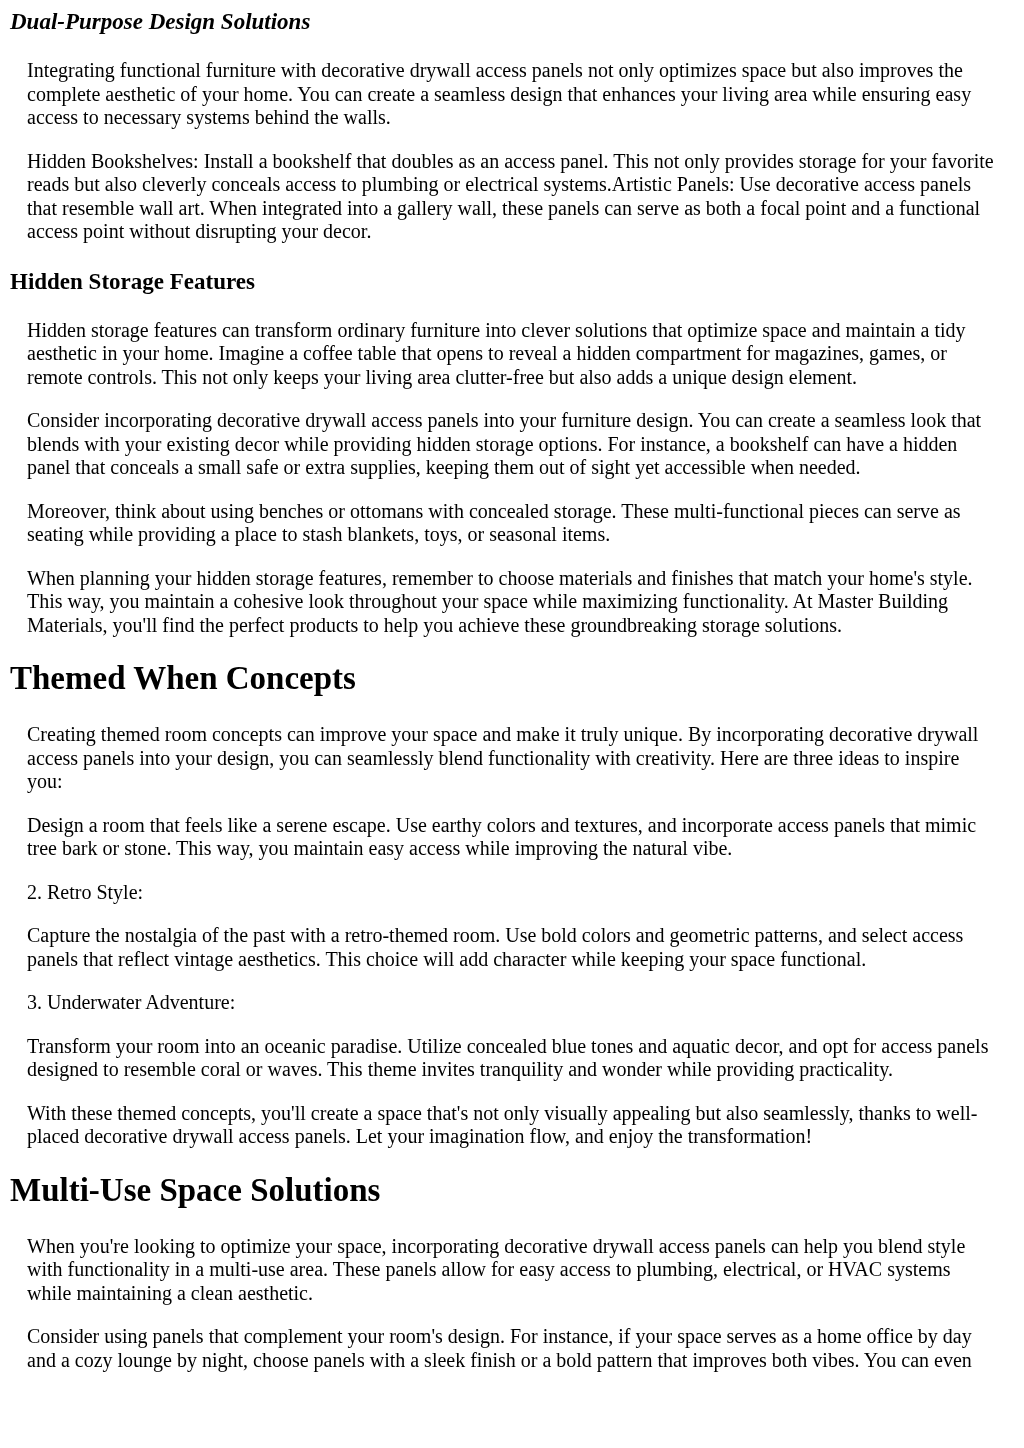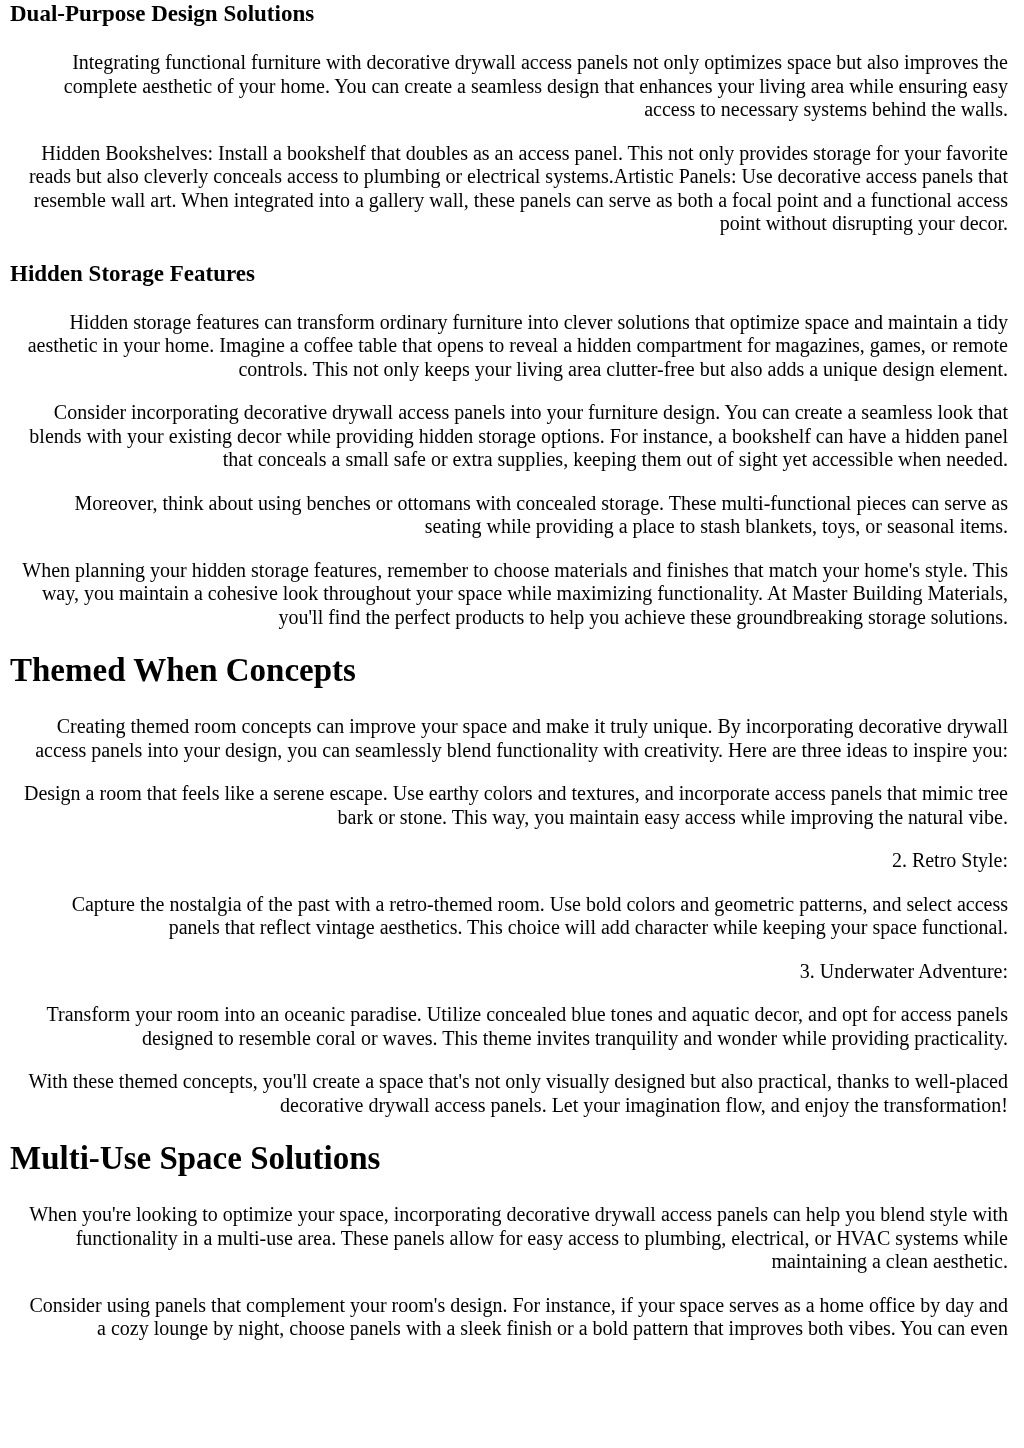--- a/index.html
+++ b/index.html
@@ -14,32 +14,31 @@
   .page {
     margin: 0 10px;
     width: 1004px;
   }
   .h-small {
     font-size: 23px;
     line-height: 27px;
     font-weight: bold;
     margin: 24px 0;
   }
-  .page > .h-small:first-child { margin-top: 0; }
+  .page > .h-small:first-child { margin-top: 8px; font-style: italic; }
   .h-big {
     font-size: 33px;
     line-height: 38px;
     font-weight: bold;
     margin: 22px 0 26px 0;
   }
   .body-p {
     font-size: 20px;
     line-height: 23.5px;
-    margin: 20px 6px;
-    text-align: right;
+    margin: 20px 17px;
   }
 </style>
 </head>
 <body>
 
 <div class="page">
 
   <h3 class="h-small">Dual-Purpose Design Solutions</h3>
   <p class="body-p">Integrating functional furniture with decorative drywall access panels not only optimizes space but also improves the complete aesthetic of your home. You can create a seamless design that enhances your living area while ensuring easy access to necessary systems behind the walls.</p>
   <p class="body-p">Hidden Bookshelves: Install a bookshelf that doubles as an access panel. This not only provides storage for your favorite reads but also cleverly conceals access to plumbing or electrical systems.Artistic Panels: Use decorative access panels that resemble wall art. When integrated into a gallery wall, these panels can serve as both a focal point and a functional access point without disrupting your decor.</p>
@@ -50,19 +49,19 @@
   <p class="body-p">Moreover, think about using benches or ottomans with concealed storage. These multi-functional pieces can serve as seating while providing a place to stash blankets, toys, or seasonal items.</p>
   <p class="body-p">When planning your hidden storage features, remember to choose materials and finishes that match your home's style. This way, you maintain a cohesive look throughout your space while maximizing functionality. At Master Building Materials, you'll find the perfect products to help you achieve these groundbreaking storage solutions.</p>
 
   <h1 class="h-big">Themed When Concepts</h1>
   <p class="body-p">Creating themed room concepts can improve your space and make it truly unique. By incorporating decorative drywall access panels into your design, you can seamlessly blend functionality with creativity. Here are three ideas to inspire you:</p>
   <p class="body-p">Design a room that feels like a serene escape. Use earthy colors and textures, and incorporate access panels that mimic tree bark or stone. This way, you maintain easy access while improving the natural vibe.</p>
   <p class="body-p">2. Retro Style:</p>
   <p class="body-p">Capture the nostalgia of the past with a retro-themed room. Use bold colors and geometric patterns, and select access panels that reflect vintage aesthetics. This choice will add character while keeping your space functional.</p>
   <p class="body-p">3. Underwater Adventure:</p>
   <p class="body-p">Transform your room into an oceanic paradise. Utilize concealed blue tones and aquatic decor, and opt for access panels designed to resemble coral or waves. This theme invites tranquility and wonder while providing practicality.</p>
-  <p class="body-p">With these themed concepts, you'll create a space that's not only visually designed but also practical, thanks to well-placed decorative drywall access panels. Let your imagination flow, and enjoy the transformation!</p>
+  <p class="body-p">With these themed concepts, you'll create a space that's not only visually appealing but also seamlessly, thanks to well-placed decorative drywall access panels. Let your imagination flow, and enjoy the transformation!</p>
 
   <h1 class="h-big">Multi-Use Space Solutions</h1>
   <p class="body-p">When you're looking to optimize your space, incorporating decorative drywall access panels can help you blend style with functionality in a multi-use area. These panels allow for easy access to plumbing, electrical, or HVAC systems while maintaining a clean aesthetic.</p>
   <p class="body-p">Consider using panels that complement your room's design. For instance, if your space serves as a home office by day and a cozy lounge by night, choose panels with a sleek finish or a bold pattern that improves both vibes. You can even</p>
 
 </div>
 
 </body></html>

